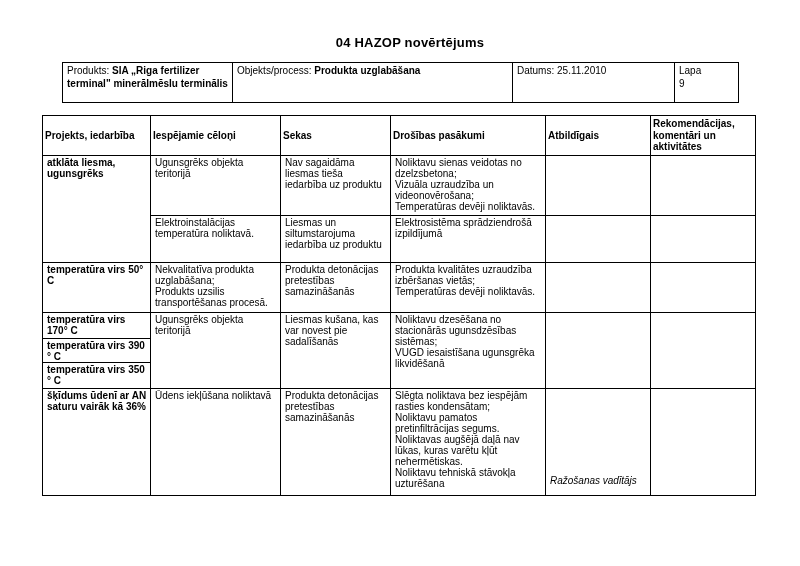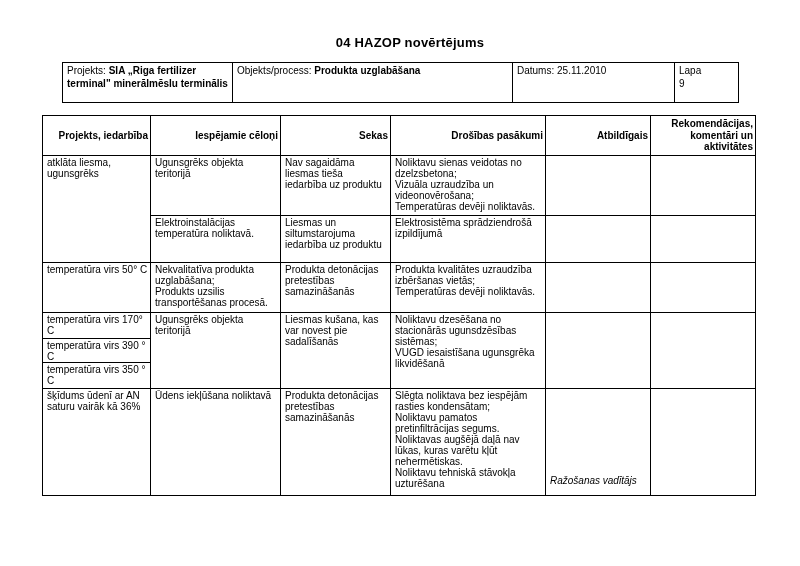--- a/index.html
+++ b/index.html
@@ -16,47 +16,47 @@
   td,th{border:1px solid #000;overflow:hidden;}
   
   .meta{left:62px;top:62px;width:676px;height:41px;}
   .meta td{
     vertical-align:top;padding:2px 4px;font-size:10px;line-height:12.5px;
   }
   .b{font-weight:bold;}
   
   .main{left:42px;top:115px;width:713px;}
   .main th{
-    font-size:10px;font-weight:bold;text-align:right;vertical-align:middle;
+    font-size:10px;font-weight:bold;text-align:left;vertical-align:middle;
     line-height:11.5px;padding:2px 2px;
   }
   .main td{
     vertical-align:top;text-align:left;
     font-size:10px;line-height:11px;padding:1px 4px 0 4px;
     white-space:pre-line;
   }
-  .main td.dev{padding-right:2px;}
+  .main td.dev{padding-right:2px;font-weight:bold;}
   .main td.resp-bottom{vertical-align:bottom;padding-bottom:9px;white-space:normal;font-style:italic;}
 </style>
 </head>
 <body>
 
 <div class="doc-title">04 HAZOP novērtējums</div>
 
 <table class="meta">
   <colgroup>
       <col style="width:170px">
       <col style="width:280px">
       <col style="width:162px">
       <col style="width:64px">
     </colgroup>
   <tbody>
       <tr>
     <td>
-      <span>Projekts:</span>
+      <span>Produkts:</span>
       <span class="b">SIA „Riga fertilizer terminal" minerālmēslu terminālis</span>
     </td>
     <td>
       <span>Objekts/process:</span>
       <span class="b">Produkta uzglabāšana</span>
     </td>
     <td>
       <span>Datums:</span>
       <span>25.11.2010</span>
     </td>

